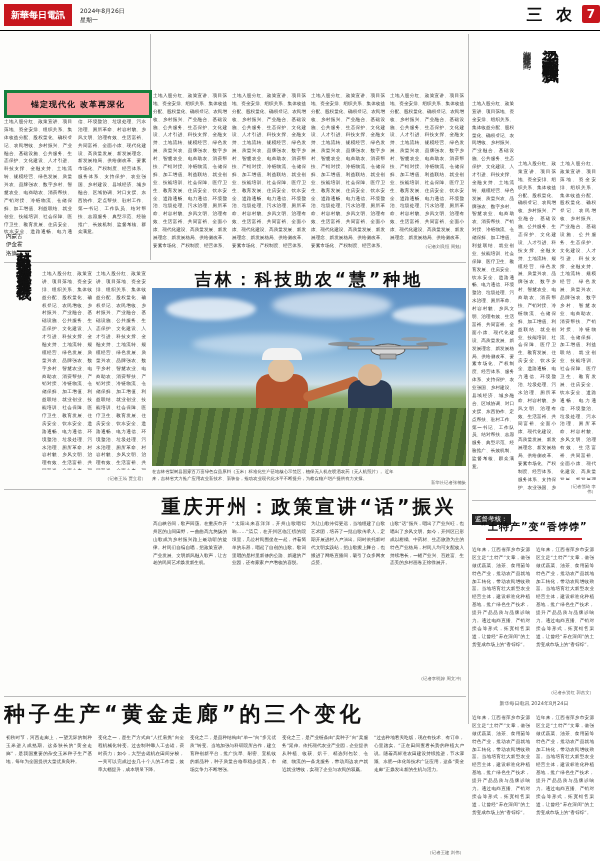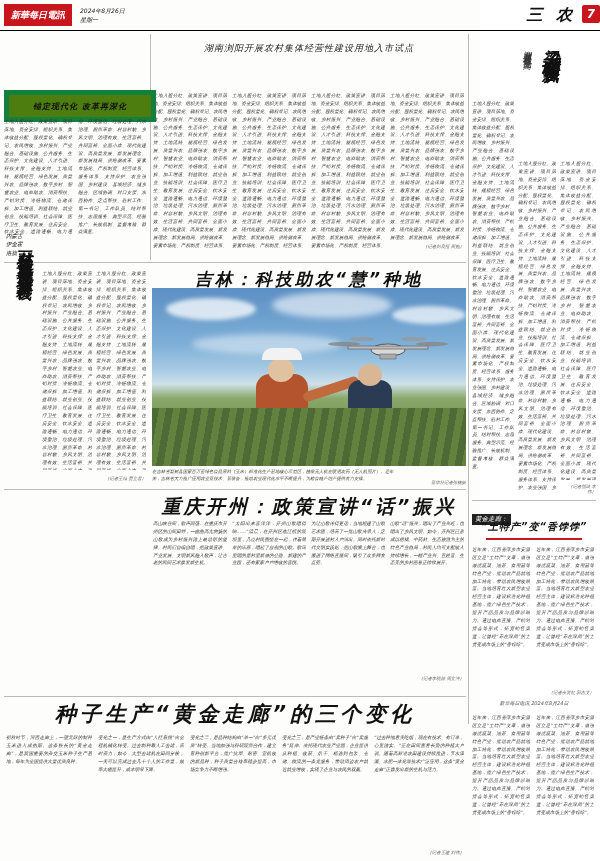--- a/index.html
+++ b/index.html
@@ -1,17 +1,17 @@
 <!DOCTYPE html>
 <html><head>
 <meta charset="utf-8">
 <style>
   html,body{margin:0;padding:0;background:#ffffff;}
   body{width:600px;height:861px;overflow:hidden;font-family:"DejaVu Sans","Liberation Sans",sans-serif;color:#111;}
-  .page{position:relative;width:480px;height:861px;background:#fdfdfb;font-style:italic;}
+  .page{position:relative;width:480px;height:861px;background:#fdfdfb;}
 
   
   .masthead{position:absolute;left:0;top:0;width:600px;height:30px;border-bottom:1px solid #000;display:flex;align-items:center;}
   .logo{width:68px;height:22px;margin-left:4px;background:#c7161d;color:#fff;font-size:9px;font-weight:bold;display:flex;align-items:center;justify-content:center;letter-spacing:0px;font-family:"DejaVu Sans",sans-serif;}
   .mast-meta{margin-left:8px;font-size:6px;line-height:1.5;color:#222;}
   .mast-right{margin-left:auto;display:flex;align-items:flex-start;}
   .mast-title{font-size:16px;font-weight:bold;letter-spacing:4px;color:#111;margin-right:6px;}
   .pagenum{width:18px;height:18px;background:#c7161d;color:#fff;font-size:12px;font-weight:bold;display:flex;align-items:center;justify-content:center;border-radius:2px;}
 
   
@@ -19,29 +19,29 @@
 
   
   .rule-v{position:absolute;width:1px;background:#bbb;}
   .rule-h{position:absolute;height:1px;background:#bbb;}
 
   
   .h-main{font-size:26px;font-weight:bold;letter-spacing:8px;text-align:center;color:#111;}
   .h-sub{font-size:9px;text-align:center;letter-spacing:1px;color:#222;margin-top:4px;}
   .h-sec{font-size:17px;font-weight:bold;letter-spacing:3px;text-align:center;}
   .h-sec2{font-size:19px;font-weight:bold;letter-spacing:3px;text-align:center;}
-  .h-sec3{font-size:21px;font-weight:bold;letter-spacing:4px;text-align:center;}
+  .h-sec3{font-size:21px;font-weight:bold;letter-spacing:4px;text-align:left;}
 
   .bodytext{font-size:4.6px;line-height:1.72;text-align:justify;color:#333;word-break:break-all;}
   .col{position:absolute;overflow:hidden;}
   .cap{font-size:4.4px;color:#444;line-height:1.6;}
   .credit{font-size:4.4px;color:#666;text-align:right;}
 
   
-  .tintbox{background:#4d7c0f;border:5px solid #15803d;}
+  .tintbox{background:#fca5a5;border:3px solid #15803d;}
   .redline{background:#c7161d;height:2px;}
 
   .photo{background:#8fa9bd;position:relative;overflow:hidden;}
 
   .vhead{font-size:15px;font-weight:bold;letter-spacing:2px;}
   .tag-dark{display:inline-block;background:#222;color:#fff;font-size:6.5px;padding:1px 3px;}
 </style>
 </head>
 <body>
 
@@ -60,21 +60,20 @@
   </div>
 
   <div class="rule-v" style="left:150px;top:34px;height:226px;"></div>
   <div class="rule-v" style="left:468px;top:34px;height:690px;"></div>
   <div class="rule-h" style="left:4px;top:262px;width:462px;"></div>
   <div class="rule-h" style="left:4px;top:489px;width:462px;"></div>
   <div class="rule-h" style="left:4px;top:696px;width:462px;"></div>
   <div class="rule-h" style="left:472px;top:500px;width:124px;"></div>
 
   <div class="col" style="left:152px;top:38px;width:314px;">
-    <div class="h-sub">湖南浏阳开展农村集体经营性建设用地入市试点</div>
   </div>
 
   <div class="col bodytext" style="left:153px;top:92px;width:74px;height:158px;">土地入股分红、政策宣讲、项目落地、资金安排、组织关系、集体收益分配、股权量化、确权登记、农民增收、乡村振兴、产业融合、基础设施、公共服务、生态保护、文化建设、人才引进、科技支撑、金融支持、土地流转、规模经营、绿色发展、质量兴农、品牌强农、数字乡村、智慧农业、电商助农、消费帮扶、产销对接、冷链物流、仓储保鲜、加工增值、利益联结、就业创业、技能培训、社会保障、医疗卫生、教育发展、住房安全、饮水安全、道路通畅、电力通信、环境整治、垃圾处理、污水治理、厕所革命、村容村貌、乡风文明、治理有效、生活富裕、共同富裕、全面小康、现代化建设、高质量发展、新发展理念、新发展格局、供给侧改革、要素市场化、产权制度、经营体系、服务体系、支持保护、农业强国、乡村建设、县域经济、城乡融合、区域协调、对口支援、东西协作、定点帮扶、驻村工作、第一书记、工作队员、结对帮扶、志愿服务、典型示范、经验推广、长效机制、监督考核、群众满意。</div>
   <div class="col bodytext" style="left:232px;top:92px;width:74px;height:158px;">土地入股分红、政策宣讲、项目落地、资金安排、组织关系、集体收益分配、股权量化、确权登记、农民增收、乡村振兴、产业融合、基础设施、公共服务、生态保护、文化建设、人才引进、科技支撑、金融支持、土地流转、规模经营、绿色发展、质量兴农、品牌强农、数字乡村、智慧农业、电商助农、消费帮扶、产销对接、冷链物流、仓储保鲜、加工增值、利益联结、就业创业、技能培训、社会保障、医疗卫生、教育发展、住房安全、饮水安全、道路通畅、电力通信、环境整治、垃圾处理、污水治理、厕所革命、村容村貌、乡风文明、治理有效、生活富裕、共同富裕、全面小康、现代化建设、高质量发展、新发展理念、新发展格局、供给侧改革、要素市场化、产权制度、经营体系、服务体系、支持保护、农业强国、乡村建设、县域经济、城乡融合、区域协调、对口支援、东西协作、定点帮扶、驻村工作、第一书记、工作队员、结对帮扶、志愿服务、典型示范、经验推广、长效机制、监督考核、群众满意。</div>
   <div class="col bodytext" style="left:311px;top:92px;width:74px;height:158px;">土地入股分红、政策宣讲、项目落地、资金安排、组织关系、集体收益分配、股权量化、确权登记、农民增收、乡村振兴、产业融合、基础设施、公共服务、生态保护、文化建设、人才引进、科技支撑、金融支持、土地流转、规模经营、绿色发展、质量兴农、品牌强农、数字乡村、智慧农业、电商助农、消费帮扶、产销对接、冷链物流、仓储保鲜、加工增值、利益联结、就业创业、技能培训、社会保障、医疗卫生、教育发展、住房安全、饮水安全、道路通畅、电力通信、环境整治、垃圾处理、污水治理、厕所革命、村容村貌、乡风文明、治理有效、生活富裕、共同富裕、全面小康、现代化建设、高质量发展、新发展理念、新发展格局、供给侧改革、要素市场化、产权制度、经营体系、服务体系、支持保护、农业强国、乡村建设、县域经济、城乡融合、区域协调、对口支援、东西协作、定点帮扶、驻村工作、第一书记、工作队员、结对帮扶、志愿服务、典型示范、经验推广、长效机制、监督考核、群众满意。</div>
   <div class="col bodytext" style="left:390px;top:92px;width:74px;height:150px;">土地入股分红、政策宣讲、项目落地、资金安排、组织关系、集体收益分配、股权量化、确权登记、农民增收、乡村振兴、产业融合、基础设施、公共服务、生态保护、文化建设、人才引进、科技支撑、金融支持、土地流转、规模经营、绿色发展、质量兴农、品牌强农、数字乡村、智慧农业、电商助农、消费帮扶、产销对接、冷链物流、仓储保鲜、加工增值、利益联结、就业创业、技能培训、社会保障、医疗卫生、教育发展、住房安全、饮水安全、道路通畅、电力通信、环境整治、垃圾处理、污水治理、厕所革命、村容村貌、乡风文明、治理有效、生活富裕、共同富裕、全面小康、现代化建设、高质量发展、新发展理念、新发展格局、供给侧改革、要素市场化、产权制度、经营体系、服务体系、支持保护、农业强国、乡村建设、县域经济、城乡融合、区域协调、对口支援、东西协作、定点帮扶、驻村工作、第一书记、工作队员、结对帮扶、志愿服务、典型示范、经验推广、长效机制、监督考核、群众满意。</div>
   <div class="col credit" style="left:390px;top:244px;width:74px;">（记者刘良恒 周勉）</div>
 
   <div class="col tintbox" style="left:4px;top:90px;width:142px;height:22px;display:flex;align-items:center;justify-content:center;">
     <span style="font-size:8px;font-weight:bold;letter-spacing:1px;">锚定现代化 改革再深化</span>
@@ -157,21 +156,21 @@
   <div class="col" style="left:520px;top:44px;width:18px;height:90px;">
     <div class="vtxt" style="font-size:8px;letter-spacing:1px;color:#333;">湖北鄂州夏粮收购一线见闻</div>
   </div>
 
   <div class="col bodytext" style="left:472px;top:100px;width:42px;height:390px;">土地入股分红、政策宣讲、项目落地、资金安排、组织关系、集体收益分配、股权量化、确权登记、农民增收、乡村振兴、产业融合、基础设施、公共服务、生态保护、文化建设、人才引进、科技支撑、金融支持、土地流转、规模经营、绿色发展、质量兴农、品牌强农、数字乡村、智慧农业、电商助农、消费帮扶、产销对接、冷链物流、仓储保鲜、加工增值、利益联结、就业创业、技能培训、社会保障、医疗卫生、教育发展、住房安全、饮水安全、道路通畅、电力通信、环境整治、垃圾处理、污水治理、厕所革命、村容村貌、乡风文明、治理有效、生活富裕、共同富裕、全面小康、现代化建设、高质量发展、新发展理念、新发展格局、供给侧改革、要素市场化、产权制度、经营体系、服务体系、支持保护、农业强国、乡村建设、县域经济、城乡融合、区域协调、对口支援、东西协作、定点帮扶、驻村工作、第一书记、工作队员、结对帮扶、志愿服务、典型示范、经验推广、长效机制、监督考核、群众满意。</div>
   <div class="col bodytext" style="left:518px;top:160px;width:38px;height:330px;">土地入股分红、政策宣讲、项目落地、资金安排、组织关系、集体收益分配、股权量化、确权登记、农民增收、乡村振兴、产业融合、基础设施、公共服务、生态保护、文化建设、人才引进、科技支撑、金融支持、土地流转、规模经营、绿色发展、质量兴农、品牌强农、数字乡村、智慧农业、电商助农、消费帮扶、产销对接、冷链物流、仓储保鲜、加工增值、利益联结、就业创业、技能培训、社会保障、医疗卫生、教育发展、住房安全、饮水安全、道路通畅、电力通信、环境整治、垃圾处理、污水治理、厕所革命、村容村貌、乡风文明、治理有效、生活富裕、共同富裕、全面小康、现代化建设、高质量发展、新发展理念、新发展格局、供给侧改革、要素市场化、产权制度、经营体系、服务体系、支持保护、农业强国、乡村建设、县域经济、城乡融合、区域协调、对口支援、东西协作、定点帮扶、驻村工作、第一书记、工作队员、结对帮扶、志愿服务、典型示范、经验推广、长效机制、监督考核、群众满意。</div>
   <div class="col bodytext" style="left:560px;top:160px;width:36px;height:320px;">土地入股分红、政策宣讲、项目落地、资金安排、组织关系、集体收益分配、股权量化、确权登记、农民增收、乡村振兴、产业融合、基础设施、公共服务、生态保护、文化建设、人才引进、科技支撑、金融支持、土地流转、规模经营、绿色发展、质量兴农、品牌强农、数字乡村、智慧农业、电商助农、消费帮扶、产销对接、冷链物流、仓储保鲜、加工增值、利益联结、就业创业、技能培训、社会保障、医疗卫生、教育发展、住房安全、饮水安全、道路通畅、电力通信、环境整治、垃圾处理、污水治理、厕所革命、村容村貌、乡风文明、治理有效、生活富裕、共同富裕、全面小康、现代化建设、高质量发展、新发展理念、新发展格局、供给侧改革、要素市场化、产权制度、经营体系、服务体系、支持保护、农业强国、乡村建设、县域经济、城乡融合、区域协调、对口支援、东西协作、定点帮扶、驻村工作、第一书记、工作队员、结对帮扶、志愿服务、典型示范、经验推广、长效机制、监督考核、群众满意。</div>
   <div class="col credit" style="left:560px;top:484px;width:36px;">（记者熊琦 李伟）</div>
 
   <div class="col" style="left:472px;top:506px;width:124px;">
-    <span class="tag-dark">黄金走廊：</span>
+    <span class="tag-dark">监督考核：</span>
   </div>
   <div class="col" style="left:472px;top:520px;width:124px;">
     <div style="font-size:10px;font-weight:bold;letter-spacing:1px;text-align:center;">“土特产”变“香饽饽”</div>
   </div>
   <div class="redline" style="position:absolute;left:486px;top:538px;width:96px;"></div>
 
   <div class="col bodytext" style="left:472px;top:546px;width:58px;height:140px;">近年来，江西省萍乡市安源区立足“土特产”文章，做强做优蔬菜、油茶、食用菌等特色产业，推动农产品就地加工转化，带动农民增收致富。当地培育壮大新型农业经营主体，建设标准化种植基地，推广绿色生产技术，提升产品品质与品牌影响力。通过电商直播、产销对接会等形式，拓宽销售渠道，让曾经“养在深闺”的土货变成市场上的“香饽饽”。</div>
   <div class="col bodytext" style="left:536px;top:546px;width:58px;height:140px;">近年来，江西省萍乡市安源区立足“土特产”文章，做强做优蔬菜、油茶、食用菌等特色产业，推动农产品就地加工转化，带动农民增收致富。当地培育壮大新型农业经营主体，建设标准化种植基地，推广绿色生产技术，提升产品品质与品牌影响力。通过电商直播、产销对接会等形式，拓宽销售渠道，让曾经“养在深闺”的土货变成市场上的“香饽饽”。</div>
   <div class="col credit" style="left:536px;top:690px;width:58px;">（记者余贤红 郭杰文）</div>
 

